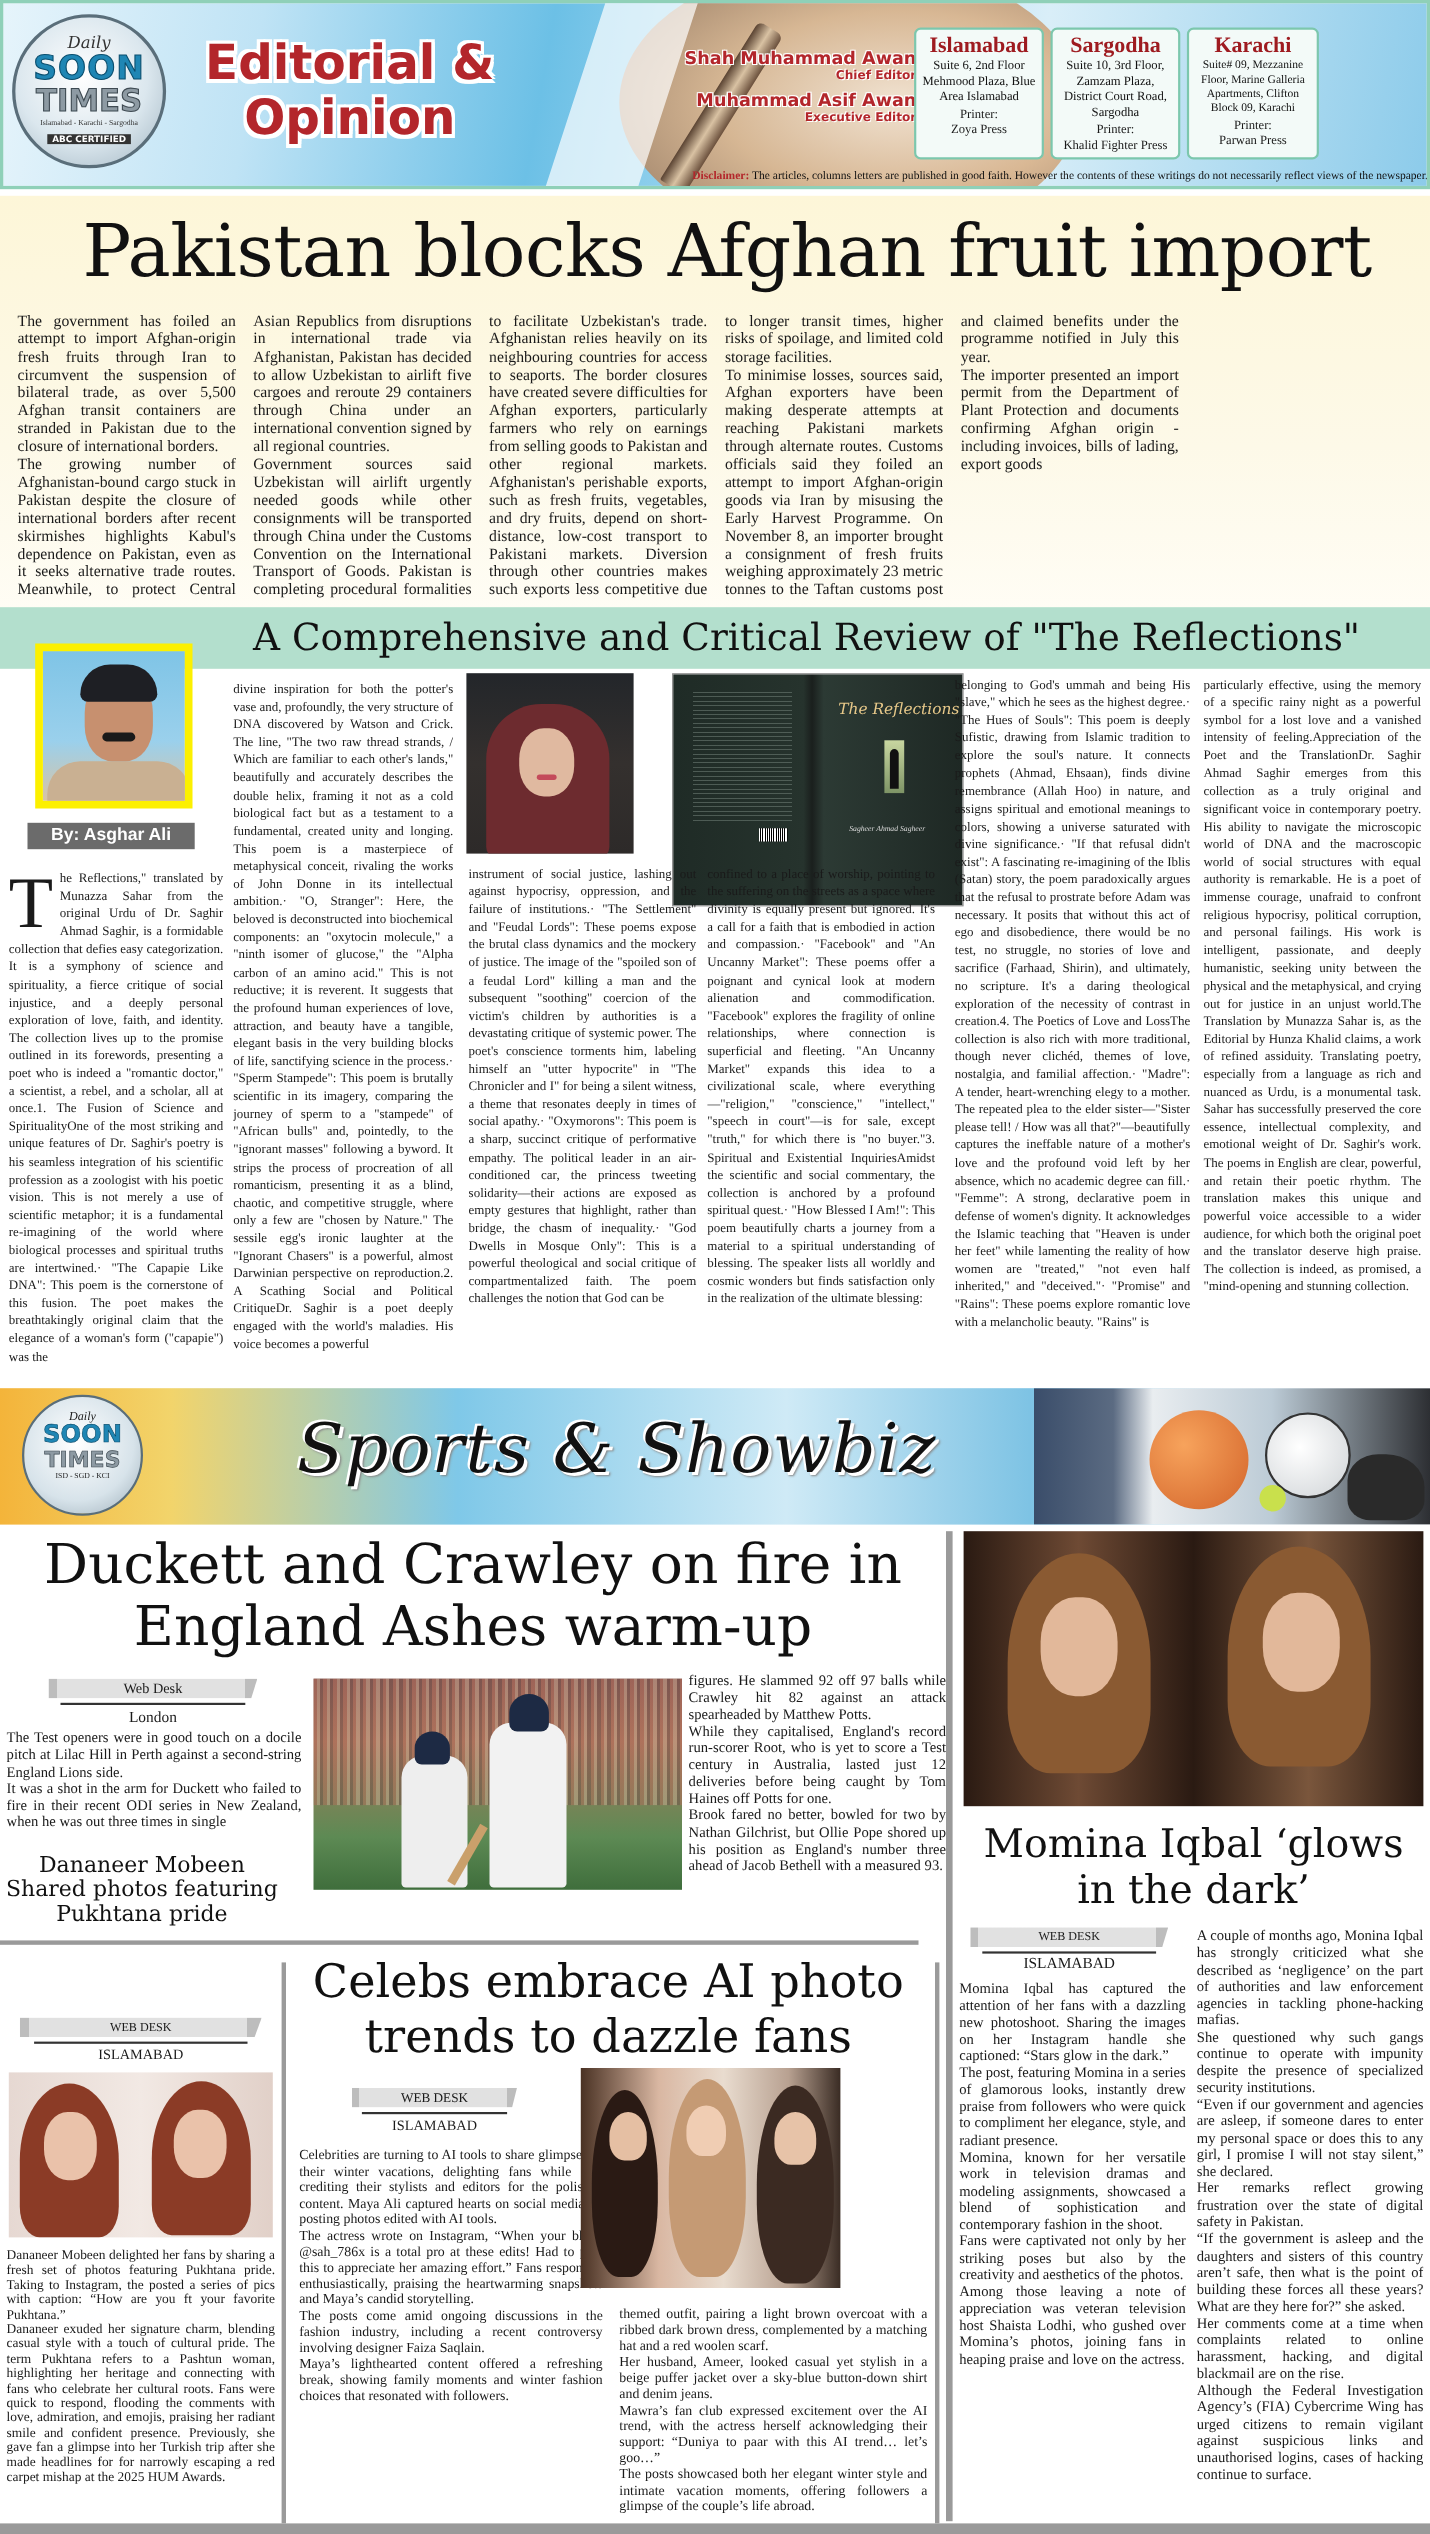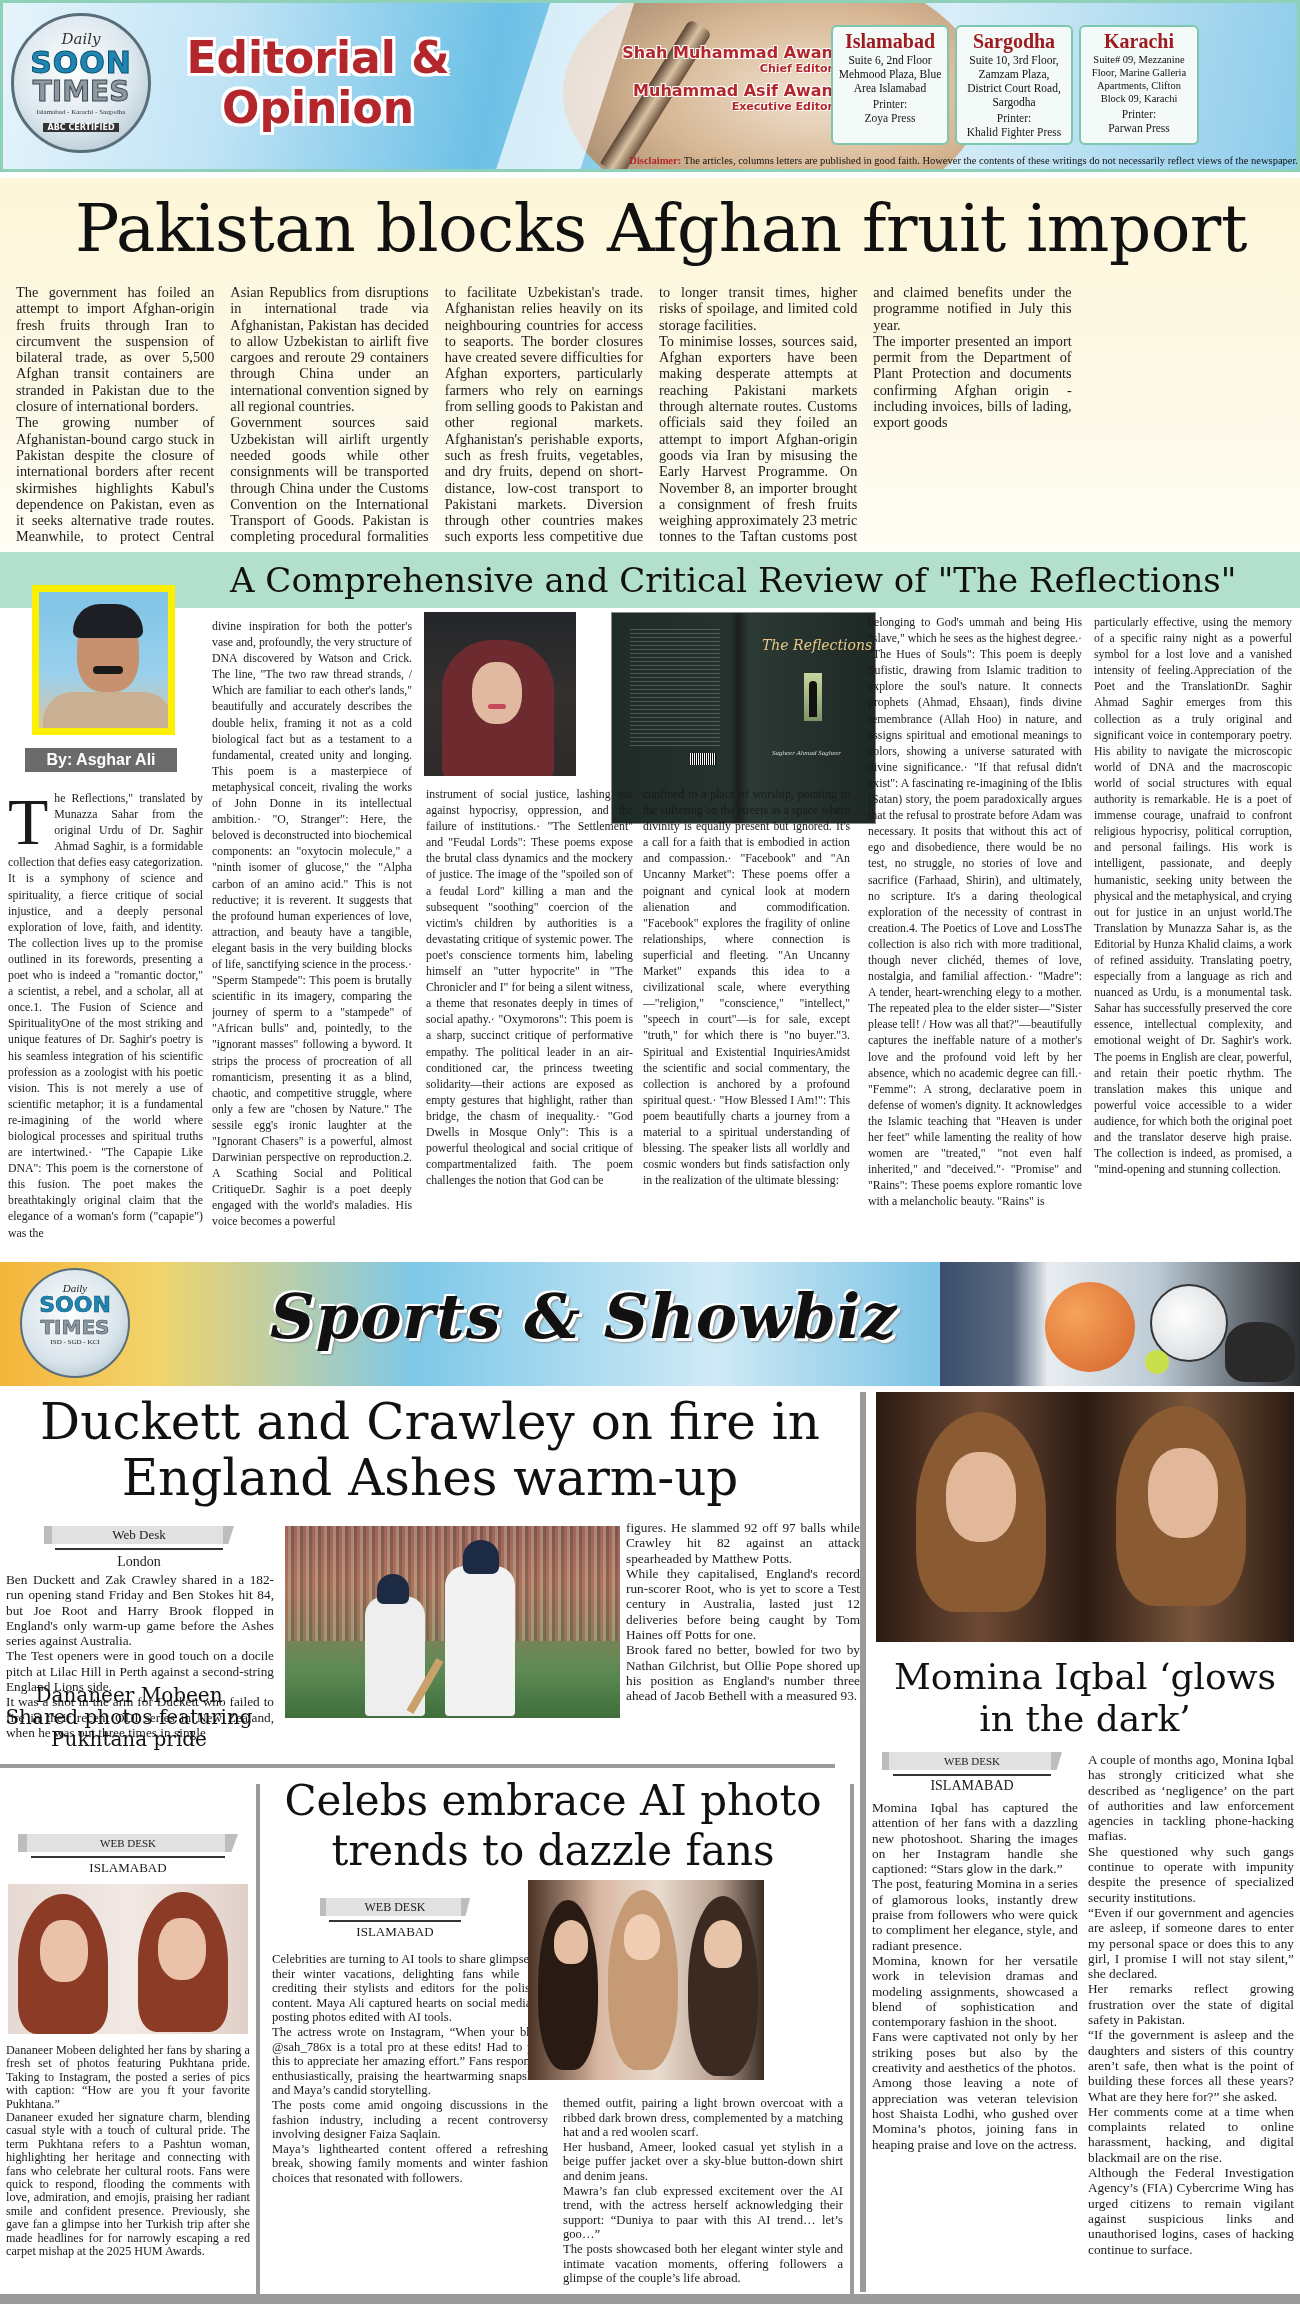--- a/index.html
+++ b/index.html
@@ -64,21 +64,21 @@
   .img-book .barcode { position: absolute; left: 78px; top: 140px; width: 26px; height: 12px; background: repeating-linear-gradient(90deg, #fff 0 1px, #000 1px 2px); }
 
   
   .sports-banner { position: absolute; left: 0; top: 1262px; width: 1300px; height: 124px; overflow: hidden;
     background: linear-gradient(90deg, #f4b43a 0%, #f2d46b 12%, #7fc8e8 32%, #cfeaf6 55%, #7ec3e4 72%, #e8f4fa 86%, #d0d7dc 100%); }
   .sports-banner .logo2 { position: absolute; left: 20px; top: 6px; width: 110px; height: 110px; border-radius: 50%; background: radial-gradient(circle at 45% 40%, #fff 0%, #d7e3ea 60%, #98aab5 100%); border: 2px solid #5a6e7a; text-align: center; }
   .logo2 .daily { font-style: italic; font-size: 11px; display: block; margin-top: 12px; }
   .logo2 .soon { font-family: "DejaVu Sans", sans-serif; font-weight: bold; font-size: 22px; color: #1f86b4; line-height: 22px; display: block; -webkit-text-stroke: .6px #0a4e6e; }
   .logo2 .times { font-family: "DejaVu Sans", sans-serif; font-weight: bold; font-size: 20px; color: #8d9aa3; line-height: 22px; display: block; -webkit-text-stroke: .6px #3e4a52; }
   .logo2 .cities { font-size: 7px; display: block; }
-  .sports-title { position: absolute; left: 270px; top: 18px; font-family: "DejaVu Serif", serif; font-weight: bold; font-style: italic; font-size: 62px; color: #111; letter-spacing: 1px; text-shadow: 3px 3px 0 #ffffff, -2px -2px 0 #fff, 4px 4px 2px #888; white-space: nowrap; }
+  .sports-title { position: absolute; left: 270px; top: 18px; font-family: "DejaVu Serif", serif; font-weight: normal; font-style: italic; font-size: 62px; color: #111; letter-spacing: 1px; text-shadow: 3px 3px 0 #ffffff, -2px -2px 0 #fff, 4px 4px 2px #888; white-space: nowrap; }
   .sports-collage { position: absolute; left: 940px; top: 0; width: 360px; height: 124px; background: linear-gradient(90deg, #3a4d6a 0%, #5b6b82 20%, #e9edf0 30%, #bccbd6 60%, #2d2f33 100%); }
   .ball-basket { position: absolute; left: 1045px; top: 20px; width: 90px; height: 90px; border-radius: 50%; background: radial-gradient(circle at 35% 35%, #f7a35c, #d3642a); }
   .ball-soccer { position: absolute; left: 1150px; top: 22px; width: 78px; height: 78px; border-radius: 50%; background: radial-gradient(circle at 40% 40%, #ffffff, #cfd3d6); border: 2px solid #333; }
   .ball-tennis { position: absolute; left: 1145px; top: 88px; width: 24px; height: 24px; border-radius: 50%; background: #c9e04c; }
   .glove { position: absolute; left: 1225px; top: 60px; width: 70px; height: 60px; border-radius: 40% 50% 30% 30%; background: #2a2a2a; }
 
   
   .sec-rule-v { position: absolute; width: 6px; background: #9a9a9a; }
   .sec-rule-h { position: absolute; height: 8px; background: #9a9a9a; }
   .headline-xl { position: absolute; font-family: "DejaVu Serif", serif; font-weight: normal; text-align: center; color: #111; }
@@ -226,21 +226,20 @@
 </div>
 
 <div class="headline-xl" style="left:10px;top:1394px;width:840px;font-size:50px;line-height:56px">Duckett and Crawley on fire in England Ashes warm-up</div>
 <div class="slug" style="left:44px;top:1526px;width:190px">
   <div class="bar"></div>
   <span class="lbl">Web Desk</span>
   <div class="uline"></div>
 </div>
 <div class="dateline" style="left:44px;top:1554px;width:190px">London</div>
 <div class="body-col" style="left:6px;top:1572px;width:268px;height:186px">
-  <p>Ben Duckett and Zak Crawley shared in a 182-run opening stand Friday and Ben Stokes hit 84, but Joe Root and Harry Brook flopped in England's only warm-up game before the Ashes series against Australia.</p>
   <p>The Test openers were in good touch on a docile pitch at Lilac Hill in Perth against a second-string England Lions side.</p>
   <p>It was a shot in the arm for Duckett who failed to fire in their recent ODI series in New Zealand, when he was out three times in single</p>
 </div>
 <div class="photo cricket" style="left:285px;top:1526px;width:335px;height:192px">
   <div class="crowd"></div>
   <div class="p1"></div>
   <div class="p1h"></div>
   <div class="p2"></div>
   <div class="p2h"></div>
   <div class="bat"></div>

